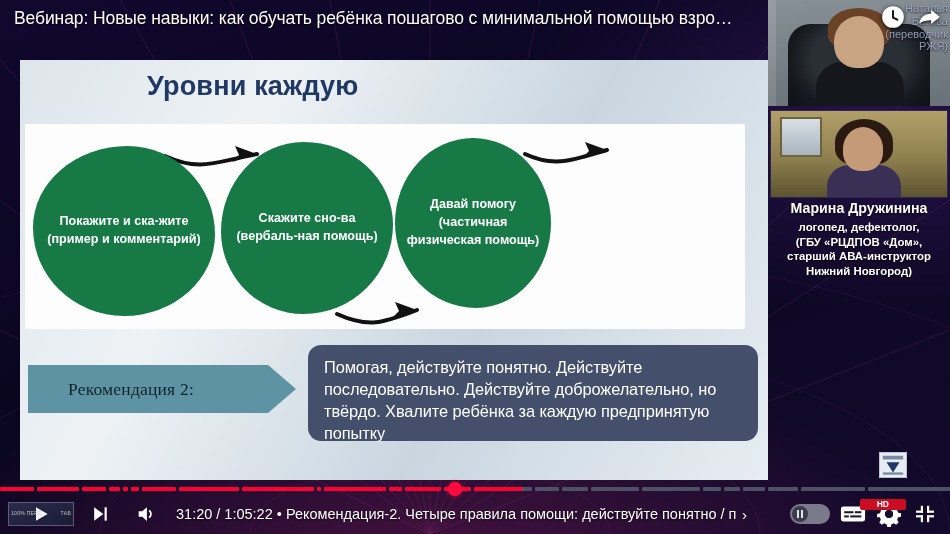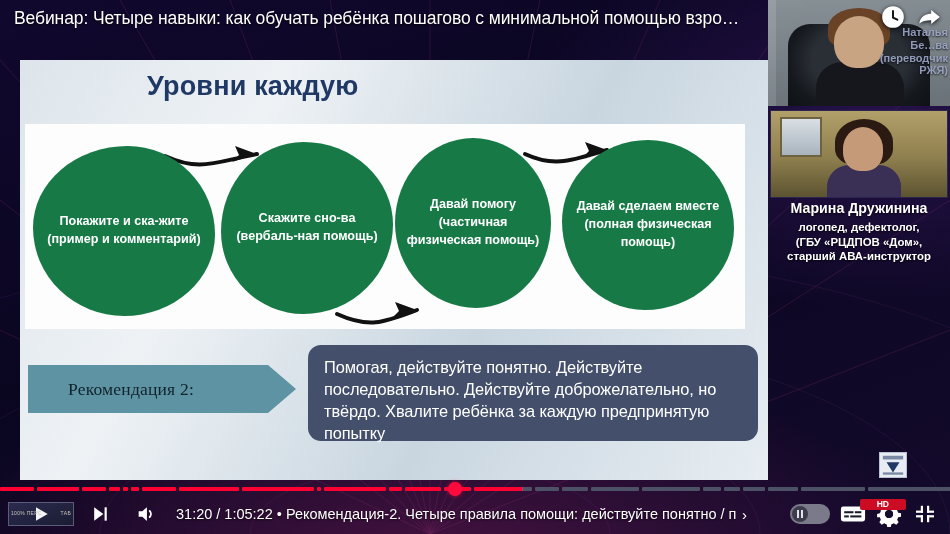--- a/index.html
+++ b/index.html
@@ -140,22 +140,22 @@
   #cam-top .hair{
     position:absolute; left:60px; top:8px; width:62px; height:40px;
     background:#6a4326; border-radius:50% 50% 30% 30%;
   }
   #cam-top .body{
     position:absolute; left:48px; top:62px; width:88px; height:48px;
     background:#15171c; border-radius:26px 26px 0 0;
   }
   #cam-top-overlay{
     position:absolute; right:2px; top:2px; text-align:right;
-    color:#9aa4c4; font-size:11px; line-height:1.16; font-weight:bold;
-    text-shadow:0 1px 2px rgba(0,0,0,.8); opacity:.92;margin-top:24px;
+    color:#9aa4c4; font-size:11px; line-height:1.16; font-weight:normal;
+    text-shadow:0 1px 2px rgba(0,0,0,.8); opacity:.92;
   }
 
   #cam-bottom {
     position:absolute; left:2px; top:110px; width:178px; height:88px;
     background:linear-gradient(165deg,#8d7a4a 0%,#6f6337 48%,#4c4526 100%);
     overflow:hidden; border:1px solid #2b2550;
   }
   #cam-bottom .bgwall{
     position:absolute; inset:0;
     background:linear-gradient(180deg,#b2a06a 0%,#8e7f4e 55%,#5c5330 100%);
@@ -275,21 +275,21 @@
     </g>
     <g stroke="#8e3f9e" stroke-width="0.7" fill="none" opacity="0.35">
       <ellipse cx="430" cy="534" rx="180" ry="70"></ellipse>
       <ellipse cx="430" cy="534" rx="330" ry="130"></ellipse>
       <ellipse cx="430" cy="534" rx="520" ry="205"></ellipse>
       <ellipse cx="430" cy="534" rx="740" ry="290"></ellipse>
     </g>
   </svg>
 
   <div id="titlebar">
-    <div id="video-title">Вебинар: Четыре навыки: как обучать ребёнка пошагово с минимальной помощью взро…</div>
+    <div id="video-title">Вебинар: Новые навыки: как обучать ребёнка пошагово с минимальной помощью взро…</div>
   </div>
   <div id="title-actions">
     <svg class="tb-icon" viewBox="0 0 24 24">
       <circle cx="12" cy="12" r="10" fill="#fff"></circle>
       <path d="M12 6.5v6l4 2" stroke="#111" stroke-width="1.8" fill="none" stroke-linecap="round"></path>
     </svg>
     <svg class="tb-icon" viewBox="0 0 24 24">
       <path d="M3 18c1-7 7-9 11-9V5.5L22 12l-8 6.5V15c-5 0-8 1-11 3z" fill="#fff"></path>
     </svg>
   </div>
@@ -313,23 +313,20 @@
 
       <div class="bubble" id="bubble-1">
         <span>Покажите и ска-жите (пример и комментарий)</span>
       </div>
       <div class="bubble" id="bubble-2">
         <span>Скажите сно-ва (вербаль-ная помощь)</span>
       </div>
       <div class="bubble" id="bubble-3">
         <span>Давай помогу (частичная физическая помощь)</span>
       </div>
-      <div class="bubble" id="bubble-4">
-        <span>Давай сделаем вместе (полная физическая помощь)</span>
-      </div>
     </div>
 
     <div id="rec-row">
       <div id="rec-chevron">
         <span id="rec-chevron-label">Рекомендация 2:</span>
       </div>
       <div id="rec-body">
         <div id="rec-body-text">Помогая, действуйте понятно. Действуйте последовательно. Действуйте доброжелательно, но твёрдо. Хвалите ребёнка за каждую предпринятую попытку</div>
       </div>
     </div>
@@ -366,20 +363,21 @@
       <div class="hair2"></div>
       <div class="head2"></div>
     </div>
 
     <div id="speaker-info">
       <div id="speaker-name">Марина Дружинина</div>
       <div id="speaker-role">
         <div>логопед, дефектолог,</div>
         <div>(ГБУ «РЦДПОВ «Дом»,</div>
         <div>старший АВА-инструктор</div>
+        <div>Нижний Новгород)</div>
       </div>
     </div>
   </div>
 
   <div id="controls">
 
     <div id="progress-wrap">
       <div id="progress-track">
         <div class="seg played" style="width:34px"></div>
         <div class="seg played" style="width:42px"></div>

